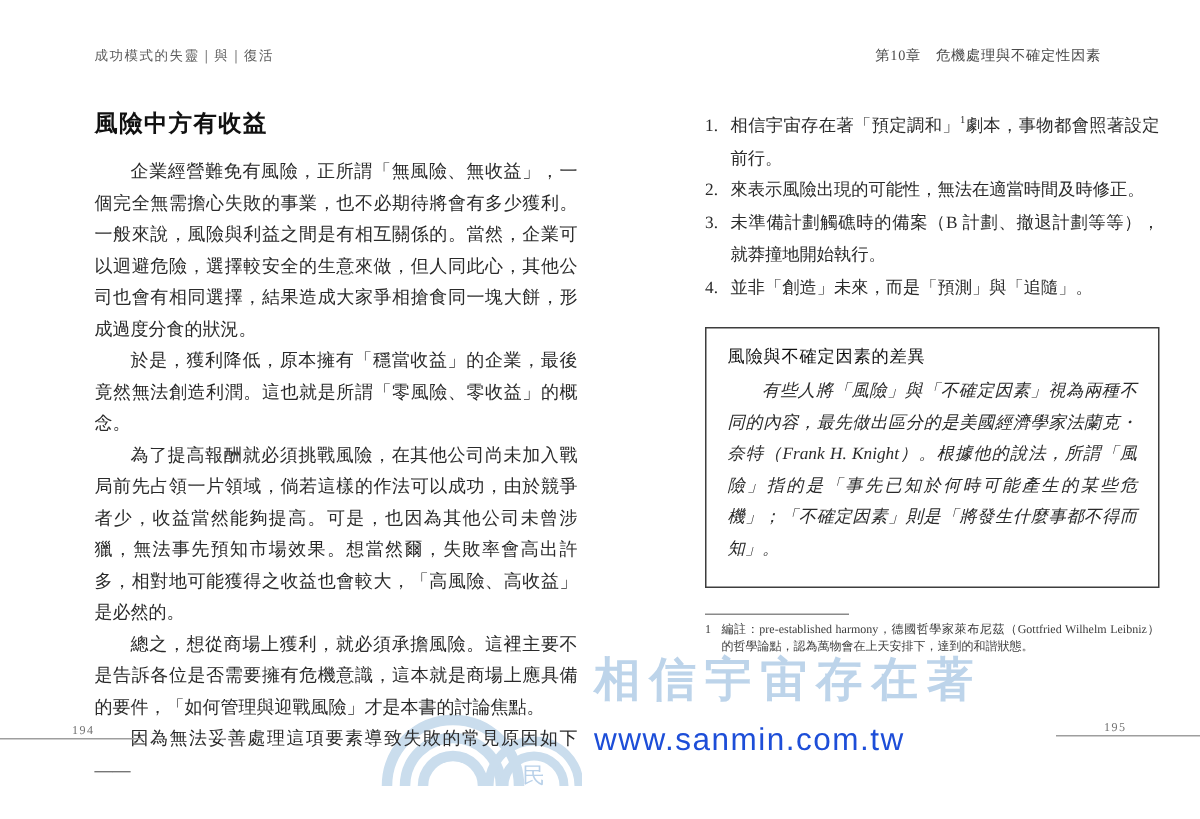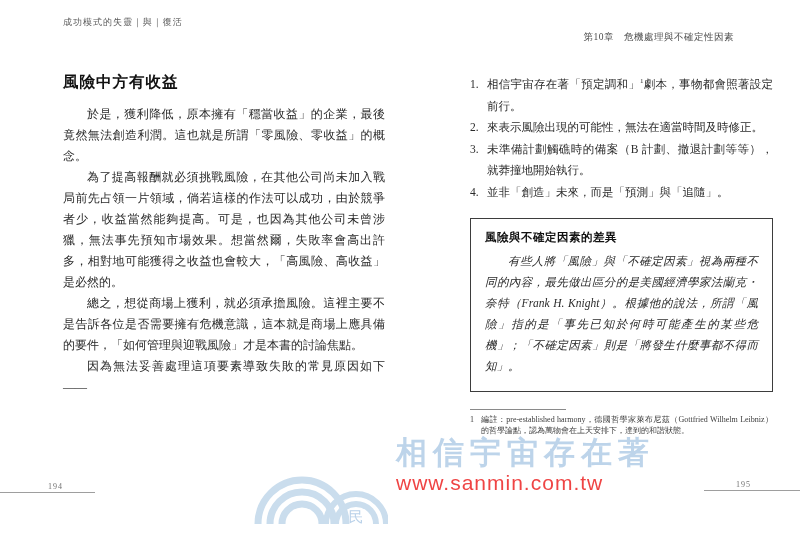--- a/index.html
+++ b/index.html
@@ -1,59 +1,59 @@
 <!DOCTYPE html>
 <html><head>
 <meta charset="utf-8">
 <style>
   html,body{margin:0;padding:0;background:#e9e9e9;}
   .sheet{position:relative;width:800px;height:546px;background:#ffffff;overflow:hidden;
          font-family:"Liberation Serif","DejaVu Serif",serif;color:#2a2a2a;}
 
   
-  .hdr-left{position:absolute;left:63px;top:16px;font-size:9px;color:#5b5b5b;letter-spacing:1px;text-align:right;}
+  .hdr-left{position:absolute;left:63px;top:31px;font-size:9px;color:#5b5b5b;letter-spacing:1px;text-align:right;}
   .hdr-right{position:absolute;right:66px;top:31px;font-size:9.5px;color:#4a4a4a;letter-spacing:0.5px;}
 
   
   .col-left{position:absolute;left:63px;top:72px;width:322px;}
   .sec-title{margin:0 0 11px 0;font-size:15.5px;font-weight:bold;color:#111;
              font-family:Liberation Sans, sans-serif;letter-spacing:1px;}
   .col-left p{margin:0;font-size:12px;line-height:21px;text-align:justify;text-indent:2em;}
   .b{font-weight:normal;font-family:"Liberation Sans","DejaVu Sans",sans-serif;}
 
   
   .col-right{position:absolute;left:470px;top:74px;width:303px;}
   .li{display:flex;font-size:11.5px;line-height:21.5px;}
   .li .num{flex:none;width:17px;}
   .li .li-text{flex:1;text-align:justify;font-family:Liberation Serif, serif;}
   sup.fref{font-size:7px;line-height:0;}
 
   .box{border:1px solid #3d3d3d;margin-top:15px;padding:11px 14px 14px 14px;}
-  .box-title{font-size:11.5px;font-weight:bold;margin:0 0 6px 0;color:#111;
+  .box-title{font-size:11.5px;font-weight:normal;margin:0 0 6px 0;color:#111;
              font-family:"Liberation Sans","DejaVu Sans",sans-serif;letter-spacing:0.5px;}
   .box p{margin:0;font-size:11.5px;line-height:21px;text-align:justify;text-indent:2em;font-style:italic;}
 
   .fn-rule{margin-top:17px;width:96px;height:0;border-top:1px solid #8a8a8a;}
   .footnote{margin-top:5px;display:flex;font-size:8px;line-height:10.5px;color:#3c3c3c;}
   .footnote .fn-num{flex:none;width:11px;}
   .footnote .fn-text{flex:1;text-align:justify;}
 
   
   .pn-left{position:absolute;left:48px;top:482px;font-size:8px;color:#707070;letter-spacing:1px;}
   .rule-left{position:absolute;left:0;top:492px;width:95px;height:1px;background:#9e9e9e;}
   .pn-right{position:absolute;left:736px;top:480px;font-size:8px;color:#707070;letter-spacing:1px;}
   .rule-right{position:absolute;left:704px;top:490px;width:96px;height:1px;background:#9e9e9e;}
 
   
   .wm{position:absolute;left:250px;top:436px;display:flex;align-items:flex-start;pointer-events:none;}
   .wm-logo{flex:none;margin-top:4px;}
   .wm-textcol{margin-left:8px;}
   .wm-name{font-size:31px;font-weight:bold;letter-spacing:6px;color:#bdd4ea;
            font-family:"Liberation Sans","DejaVu Sans",sans-serif;line-height:34px;}
-  .wm-url{font-size:21px;letter-spacing:1px;color:#ef4444;line-height:24px;margin-top:1px;
+  .wm-url{font-size:21px;letter-spacing:1px;color:#1d4ed8;line-height:24px;margin-top:12px;
           font-family:"Liberation Sans","DejaVu Sans",sans-serif;}
 </style>
 </head>
 <body>
 
 <div class="sheet">
 
   <div class="wm">
     <svg class="wm-logo" width="138" height="86" viewBox="0 0 138 86">
       <g fill="none" stroke="#cadded" stroke-width="7">
@@ -71,20 +71,21 @@
       <div class="wm-name">相信宇宙存在著</div>
       <div class="wm-url">www.sanmin.com.tw</div>
     </div>
   </div>
 
   <div class="hdr-left">成功模式的失靈｜與｜復活</div>
   <div class="hdr-right">第10章　危機處理與不確定性因素</div>
 
   <div class="col-left">
     <h1 class="sec-title">風險中方有收益</h1>
+    <p><span>企業經營難免有風險，正所謂「無風險、無收益」，一個完全無需擔心失敗的事業，也不必期待將會有多少獲利。一般來說，風險與利益之間是有相互關係的。當然，企業可以迴避危險，選擇較安全的生意來做，但人同此心，其他公司也會有相同選擇，結果造成大家爭相搶食同一塊大餅，形成過度分食的狀況。</span></p>
     <p><span>於是，獲利降低，原本擁有「穩當收益」的企業，最後竟然無法創造利潤。這也就是所謂「</span><span class="b">零風險、零收益</span><span>」的概念。</span></p>
     <p><span>為了提高報酬就必須挑戰風險，在其他公司尚未加入戰局前先占領一片領域，倘若這樣的作法可以成功，由於競爭者少，收益當然能夠提高。可是，也因為其他公司未曾涉獵，無法事先預知市場效果。想當然爾，失敗率會高出許多，相對地可能獲得之收益也會較大，「高風險、高收益」是必然的。</span></p>
     <p><span>總之，</span><span class="b">想從商場上獲利，就必須承擔風險。</span><span>這裡主要不是告訴各位是否需要擁有危機意識，這本就是商場上應具備的要件，「如何管理與迎戰風險」才是本書的討論焦點。</span></p>
     <p><span>因為無法妥善處理這項要素導致失敗的常見原因如下——</span></p>
   </div>
 
   <div class="col-right">
 
     <div class="li">
       <span class="num">1.</span>

